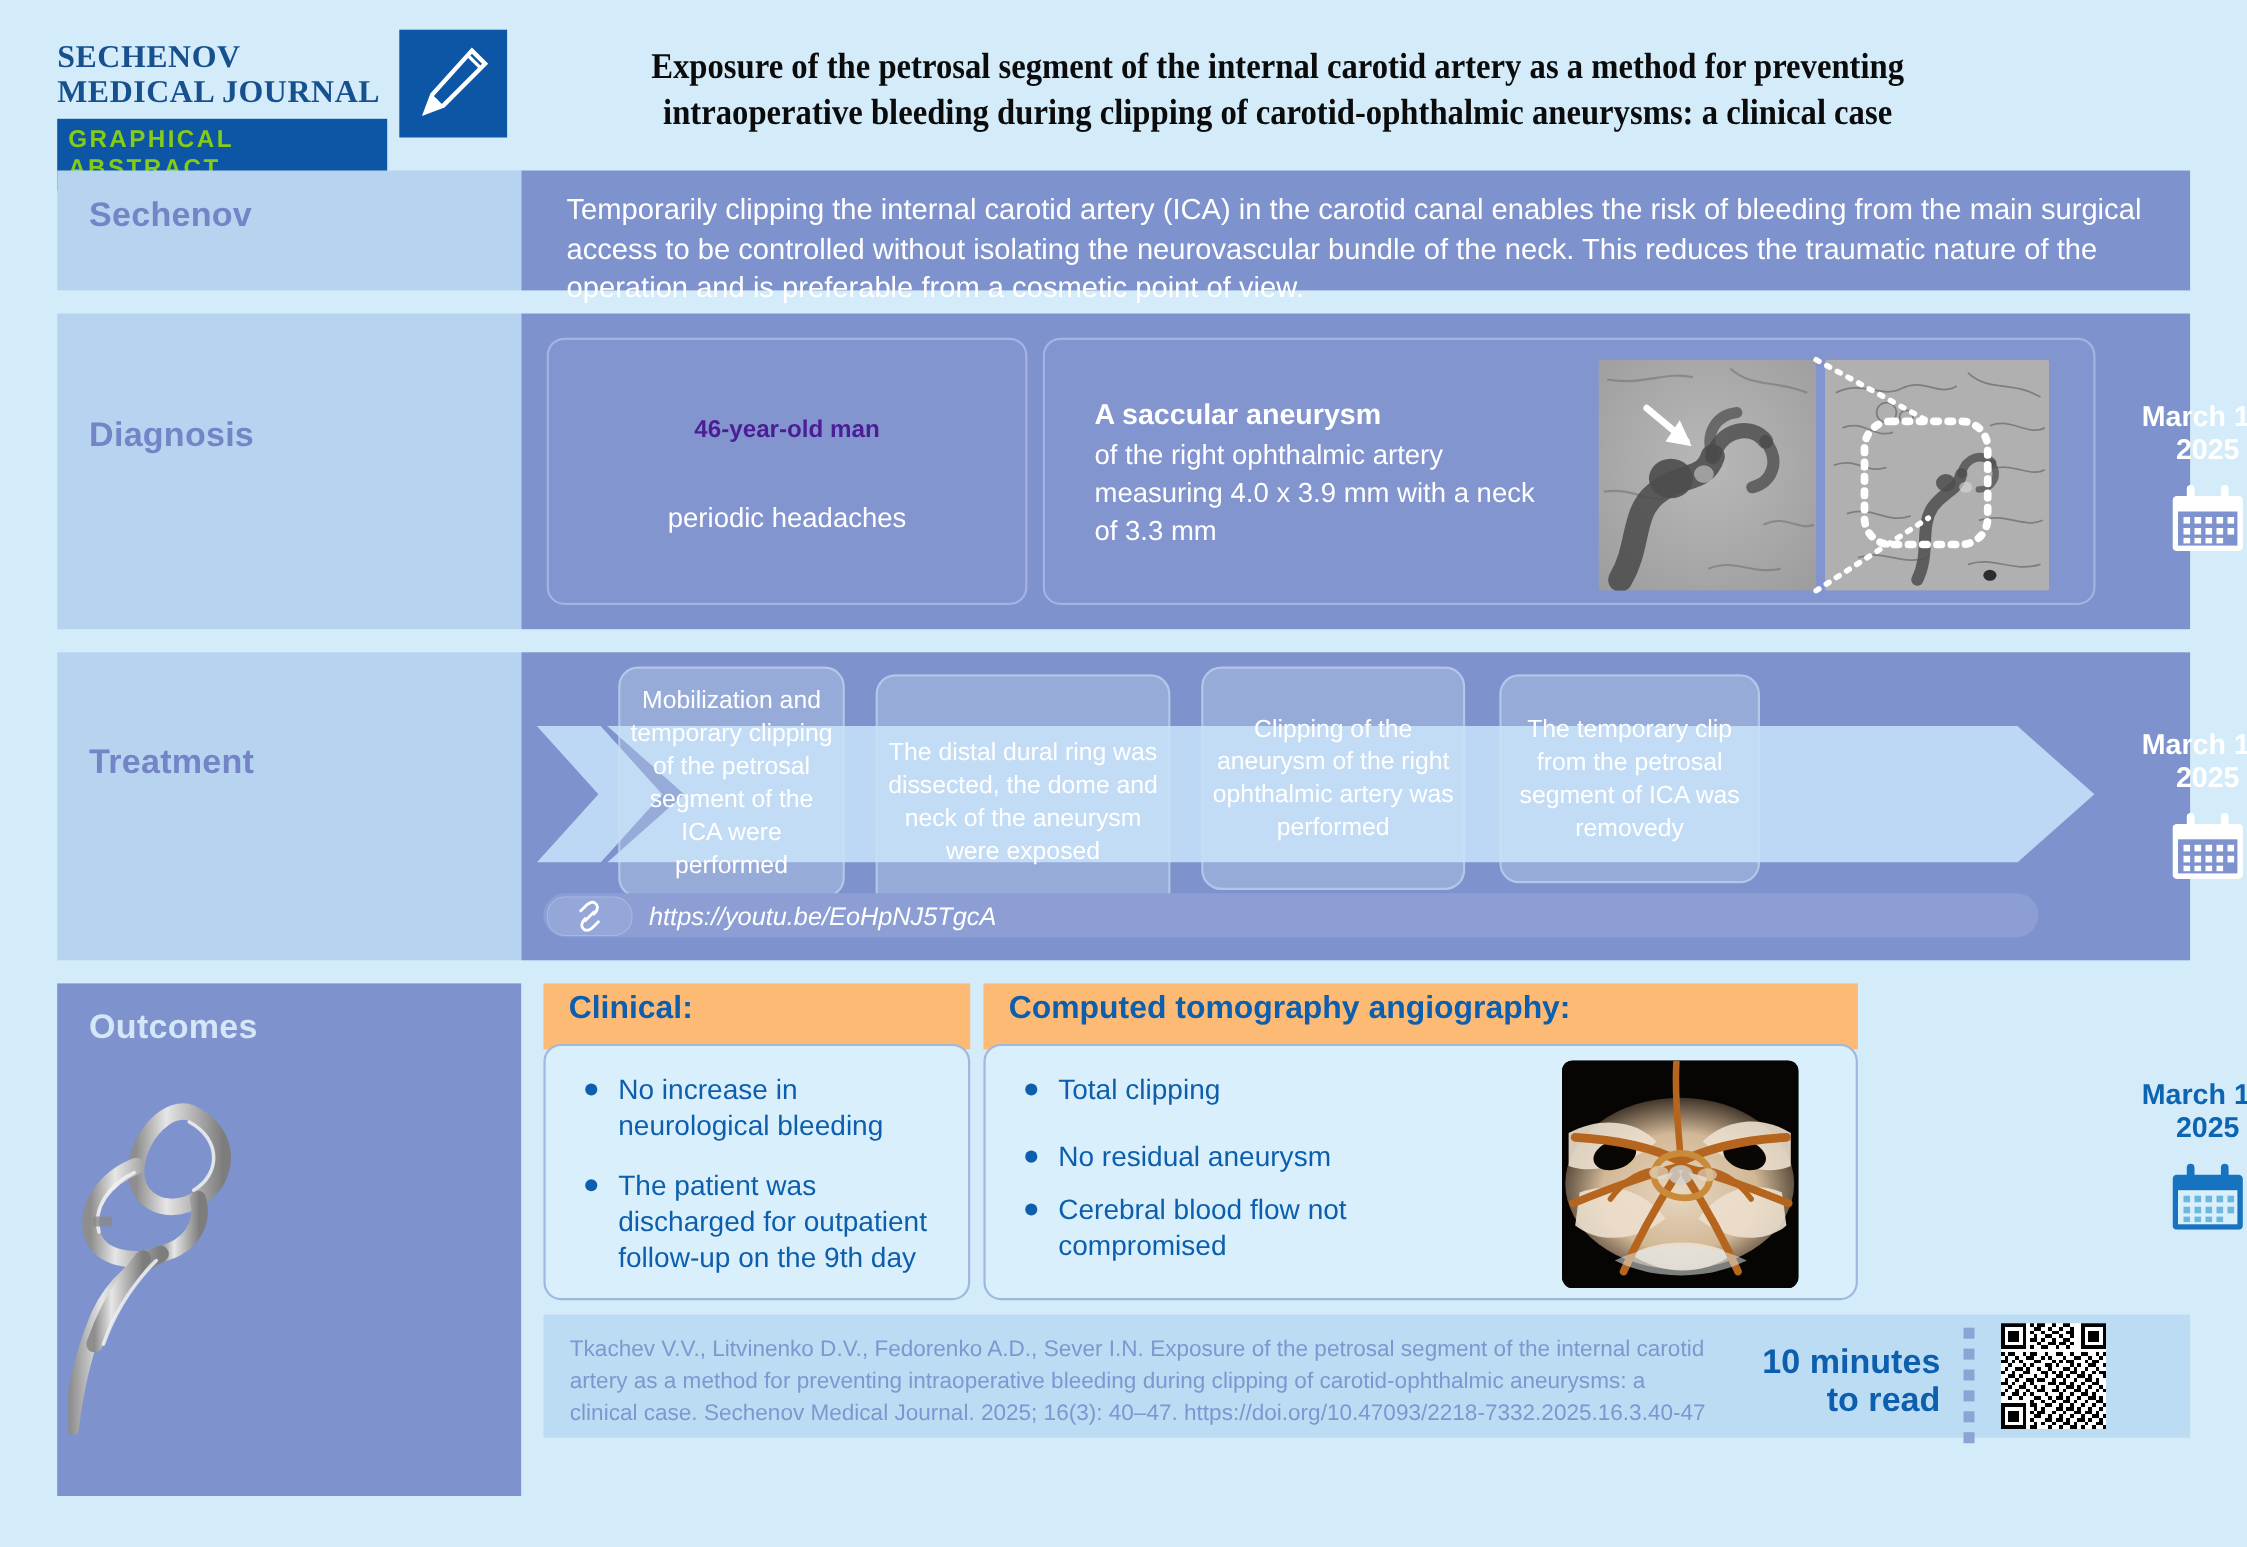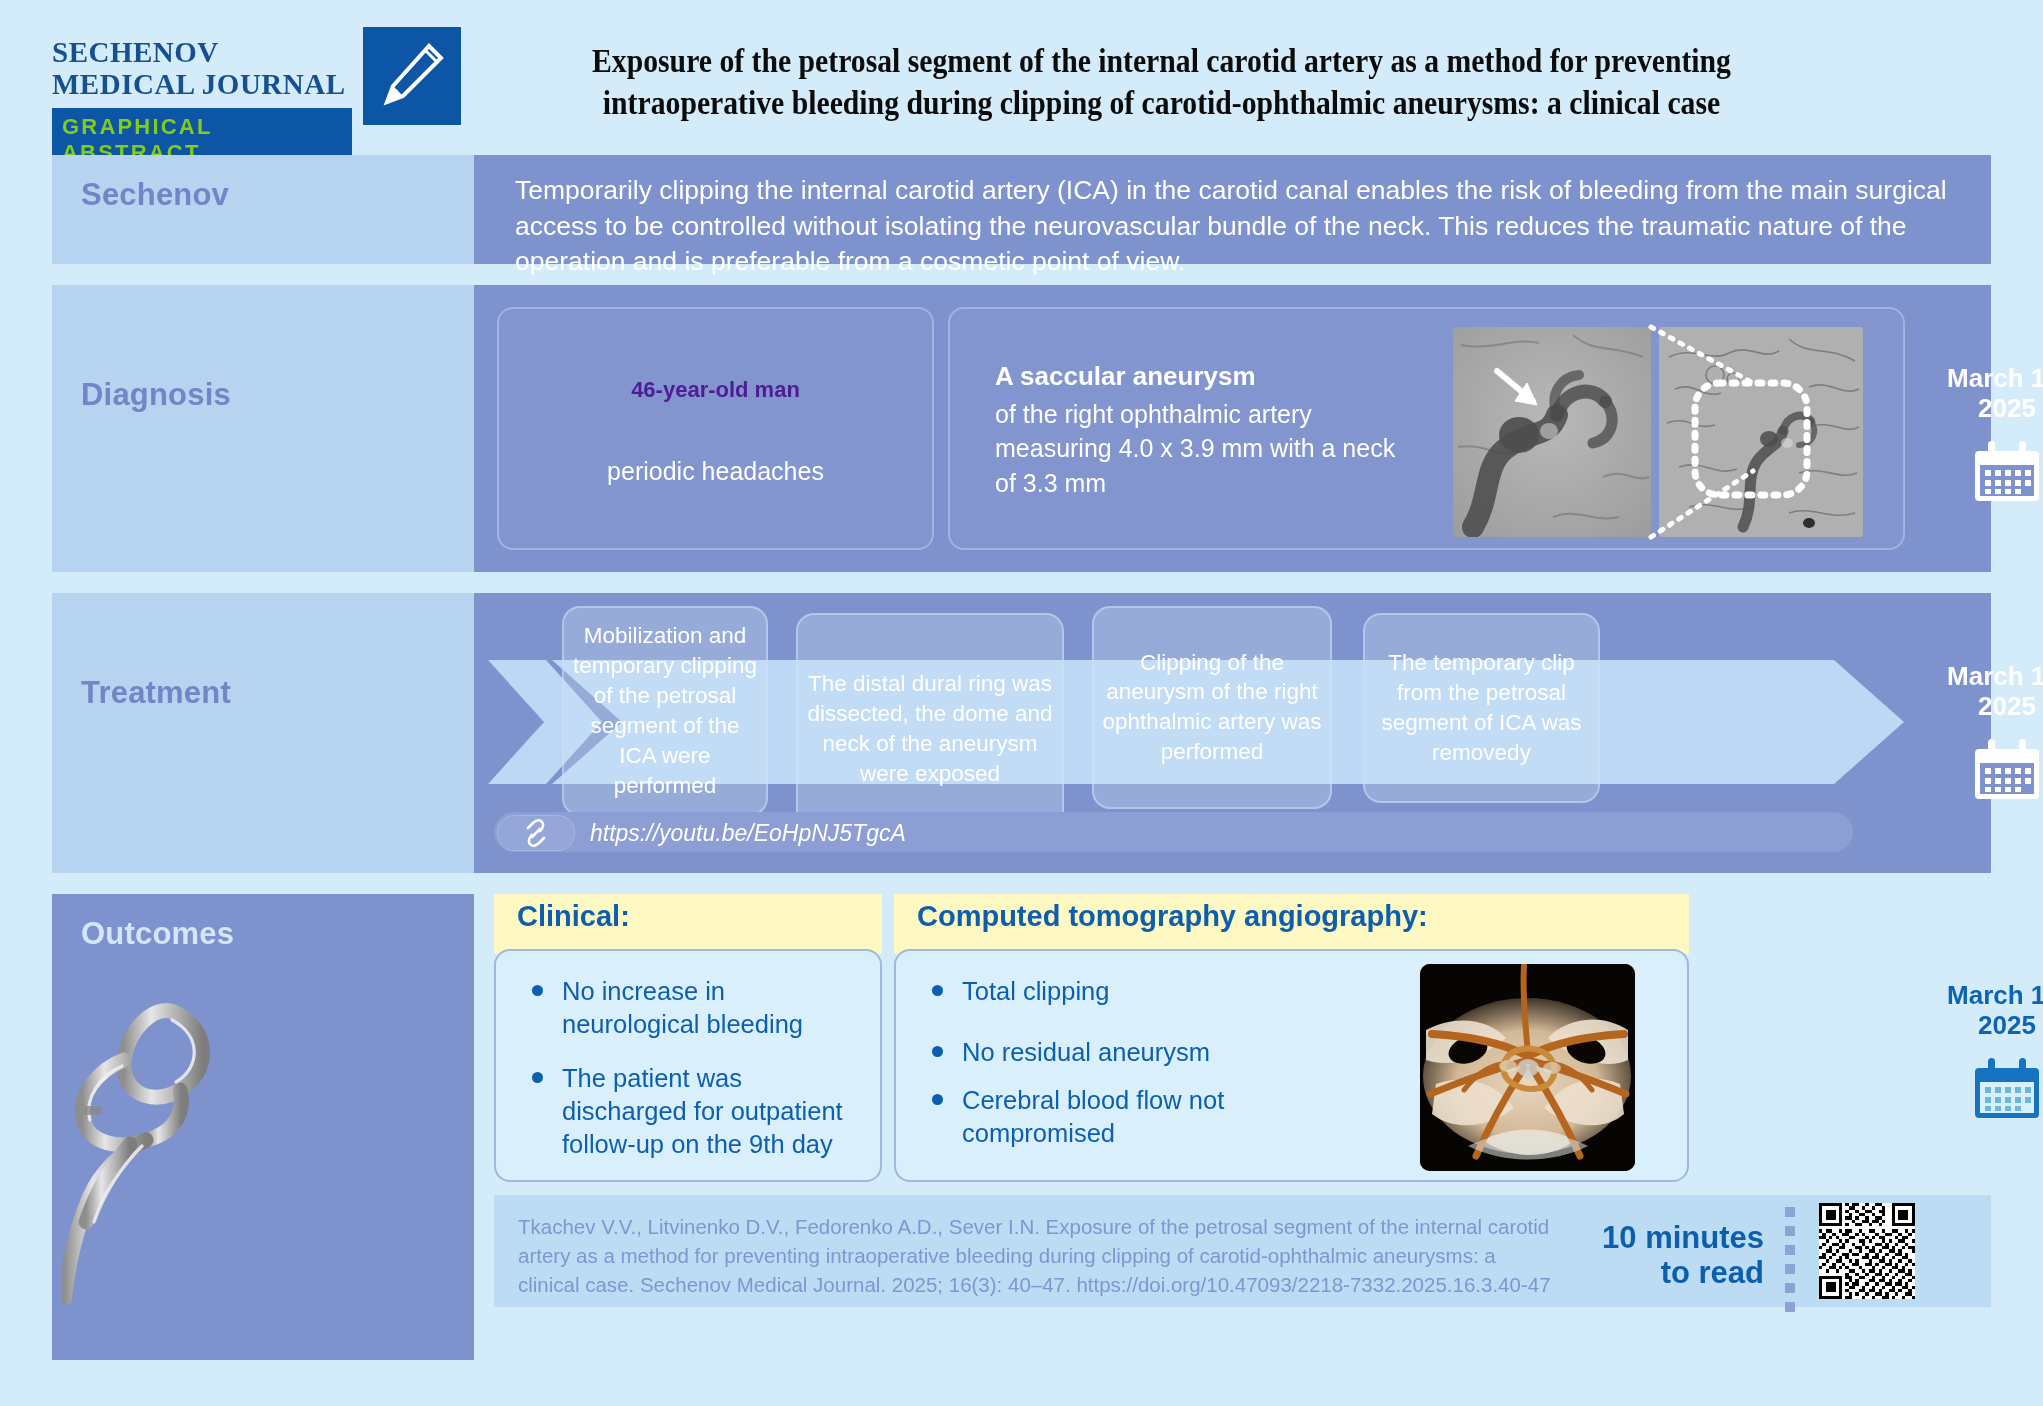--- a/index.html
+++ b/index.html
@@ -132,21 +132,21 @@
   
   .date-col { position: absolute; text-align: center; }
   .date-text { color: #ffffff; font-size: 26px; font-weight: bold; line-height: 1.16; }
   .date-col.dark .date-text { color: #0d64b0; }
 
   
   #row-outcomes { top: 894px; width: 1939px; height: 466px; }
   #row-outcomes .content-pane { background: #d4ecfa; }
   .clip-art { position: absolute; left: 10px; top: 80px; width: 195px; height: 330px; }
   .oc-head {
-    position: absolute; height: 60px; background: #fef9c3;
+    position: absolute; height: 60px; background: #fdba74;
     color: #0d5fae; font-weight: bold; font-size: 29px;
   }
   .oc-head span { position: absolute; left: 23px; top: 6px; }
   #oc-head-1 { left: 20px; top: 0; width: 388px; }
   #oc-head-2 { left: 420px; top: 0; width: 795px; }
   .oc-card {
     position: absolute; top: 55px; height: 233px;
     background: #d9effb; border: 2px solid #9fb8e0; border-radius: 16px;
     box-sizing: border-box;
   }

